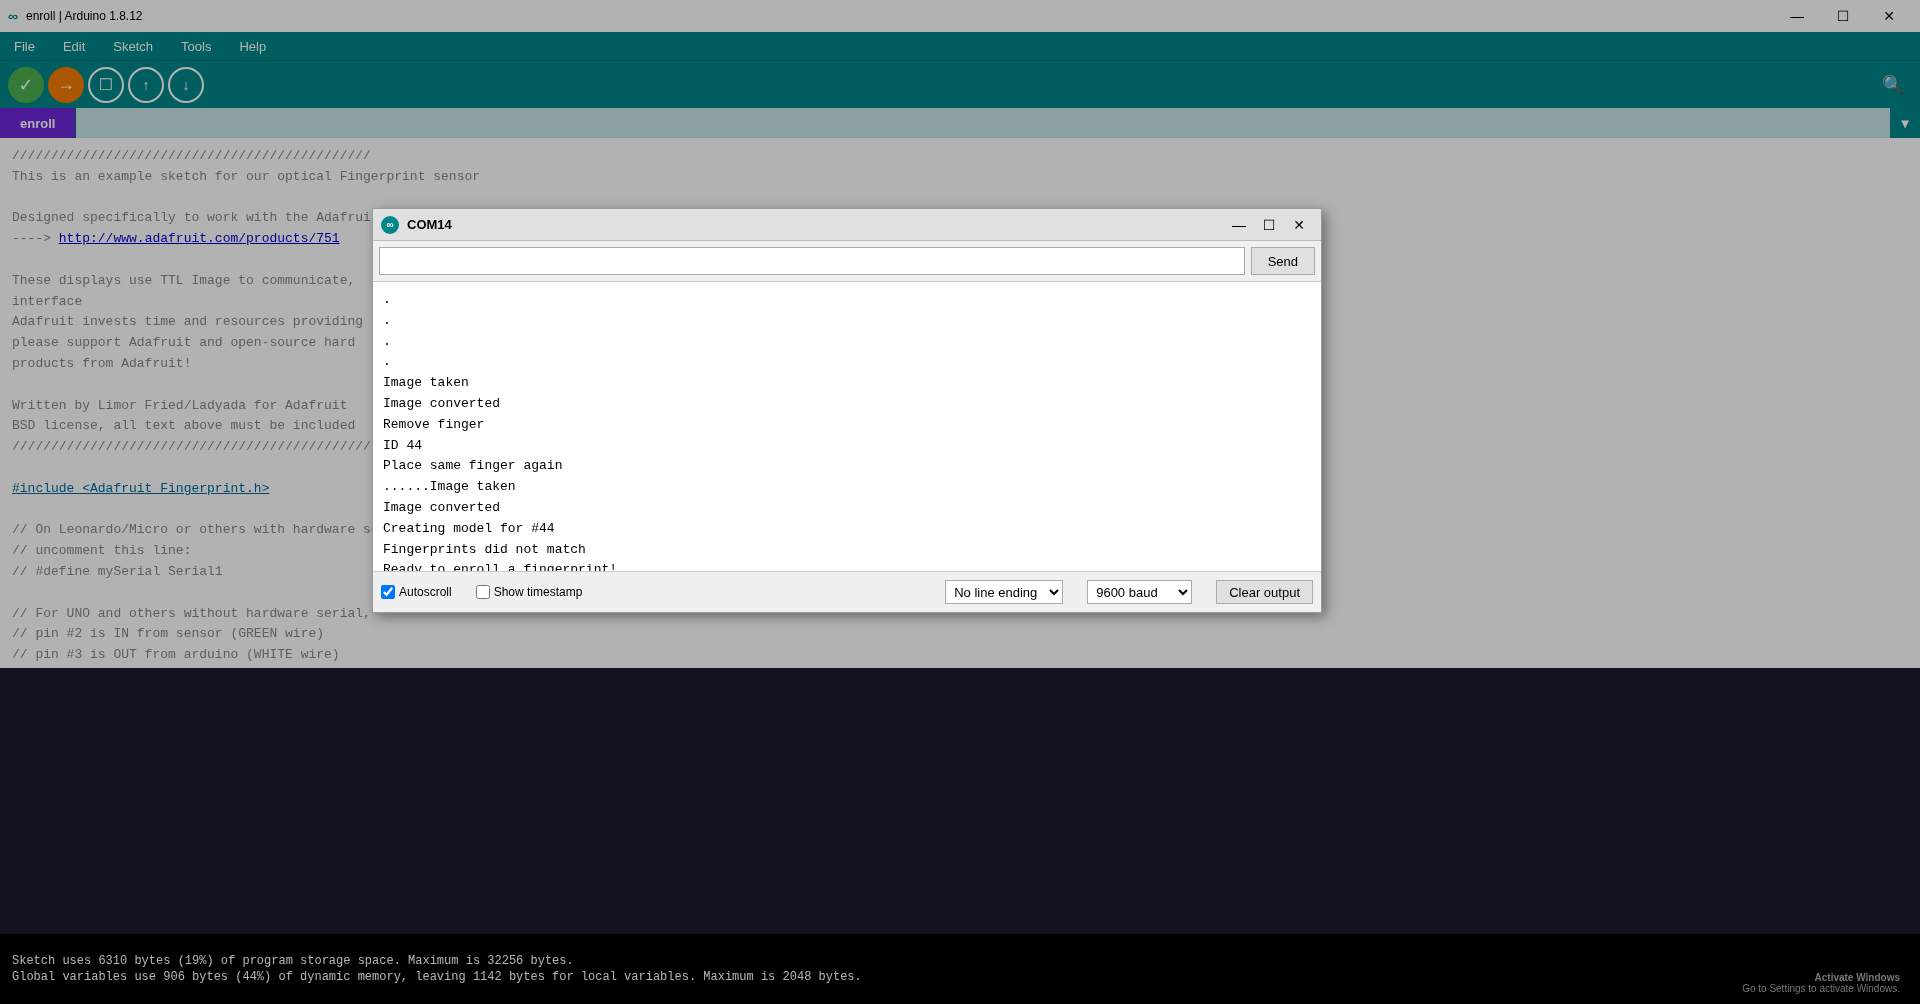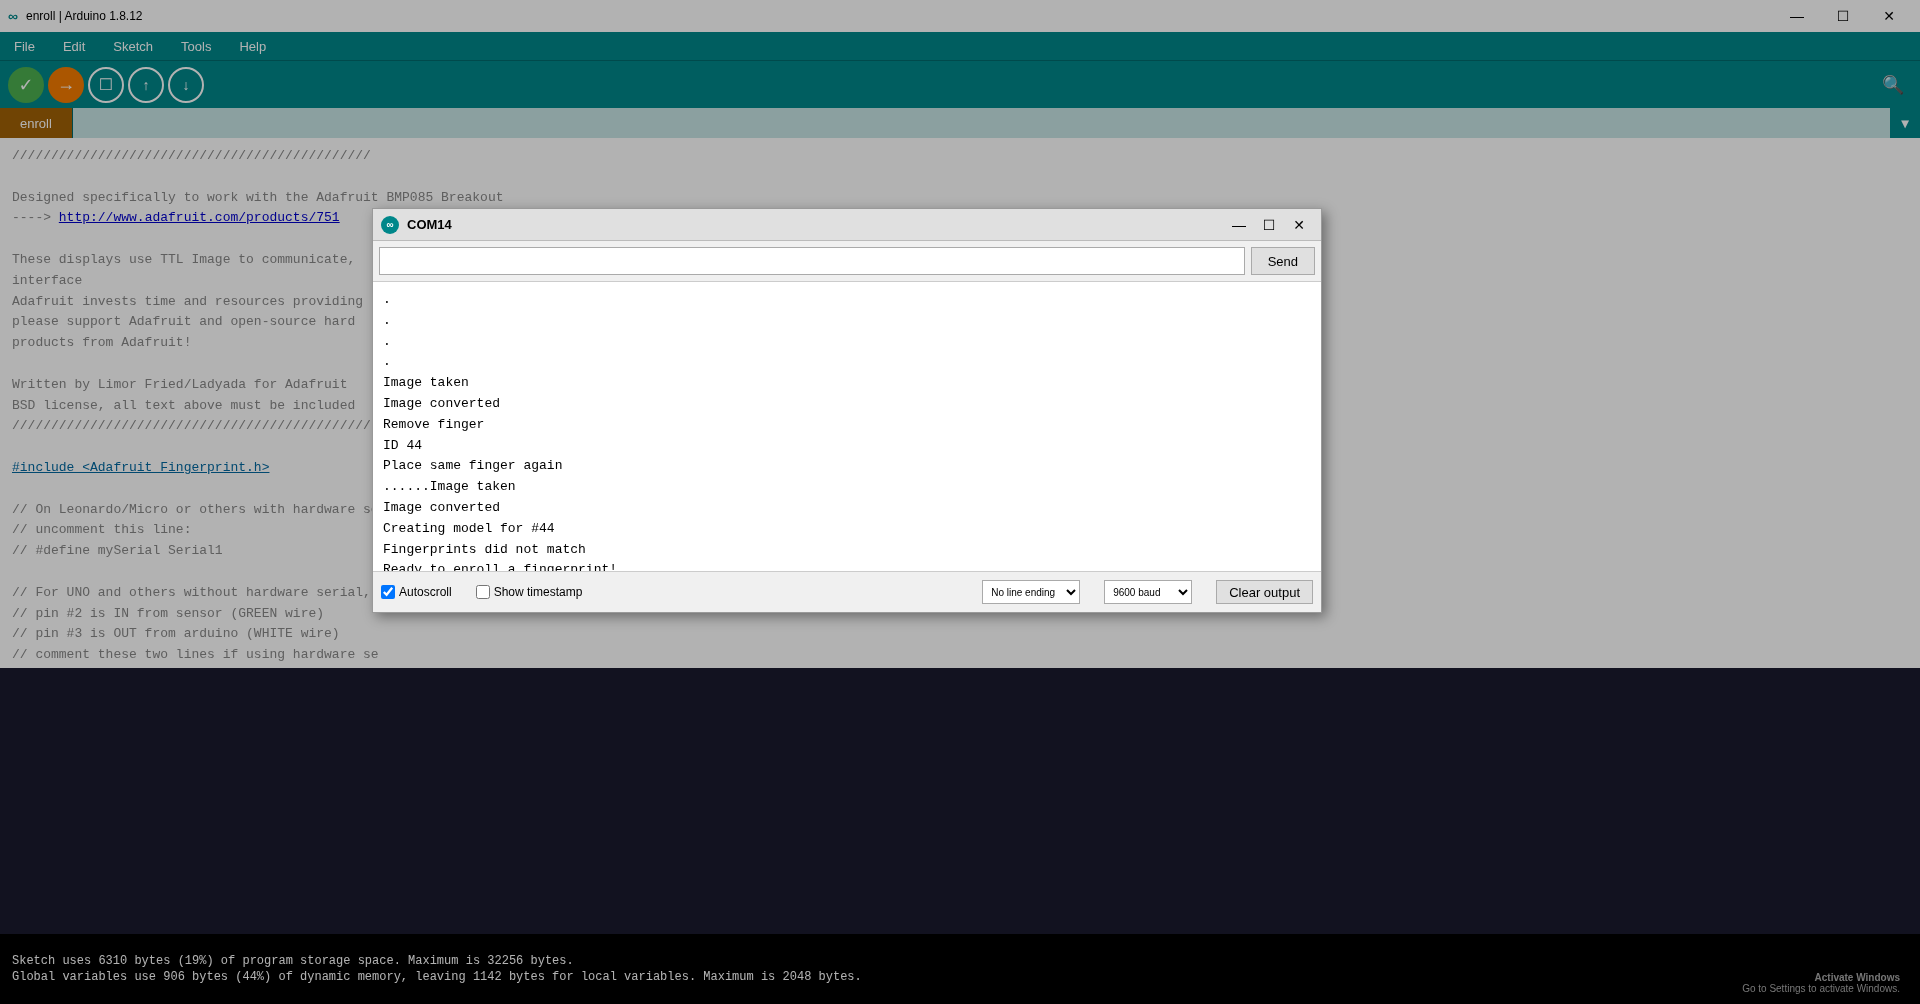--- a/index.html
+++ b/index.html
@@ -76,28 +76,29 @@
     }
 
     
     .tab-bar {
       background: #c8e6e6;
       height: 30px;
       display: flex;
       align-items: stretch;
     }
     .tab {
-      background: #a16207;
+      background: #6d28d9;
       color: #fff;
       padding: 0 20px;
       display: flex; align-items: center;
       font-family: 'Segoe UI', sans-serif;
       font-size: 13px;
       cursor: pointer;
       border-right: 1px solid #006b6e;
+      font-weight: bold;
     }
     .tab-dropdown {
       margin-left: auto;
       width: 30px;
       background: #00878a;
       border: none; cursor: pointer;
       display: flex; align-items: center; justify-content: center;
       color: #fff;
     }
 
@@ -249,21 +250,21 @@
     }
     .sm-checkbox {
       width: 14px; height: 14px;
       cursor: pointer;
     }
     .sm-spacer { flex: 1; }
     .sm-select {
       height: 24px;
       border: 1px solid #aaa;
       background: #fff;
-      font-size: 10px;
+      font-size: 13px;
       font-family: 'Segoe UI', sans-serif;
       padding: 0 4px;
       cursor: pointer;
     }
     .sm-clear-btn {
       height: 24px;
       padding: 0 12px;
       background: #e0e0e0;
       border: 1px solid #aaa;
       cursor: pointer;
@@ -307,20 +308,21 @@
 
 <div class="tab-bar">
   <div class="tab">
     <span>enroll</span>
   </div>
   <button class="tab-dropdown">▼</button>
 </div>
 
 <div class="editor-area">
   <div><span class="code-comment">//////////////////////////////////////////////</span></div>
+  <div><span class="code-comment">  This is an example sketch for our optical Fingerprint sensor</span></div>
   <div>&nbsp;</div>
   <div><span class="code-comment">  Designed specifically to work with the Adafruit BMP085 Breakout</span></div>
   <div><span class="code-comment">  ----&gt; </span><span class="code-link">http://www.adafruit.com/products/751</span></div>
   <div>&nbsp;</div>
   <div><span class="code-comment">  These displays use TTL Image to communicate,</span></div>
   <div><span class="code-comment">  interface</span></div>
   <div><span class="code-comment">  Adafruit invests time and resources providing</span></div>
   <div><span class="code-comment">  please support Adafruit and open-source hard</span></div>
   <div><span class="code-comment">  products from Adafruit!</span></div>
   <div>&nbsp;</div>

